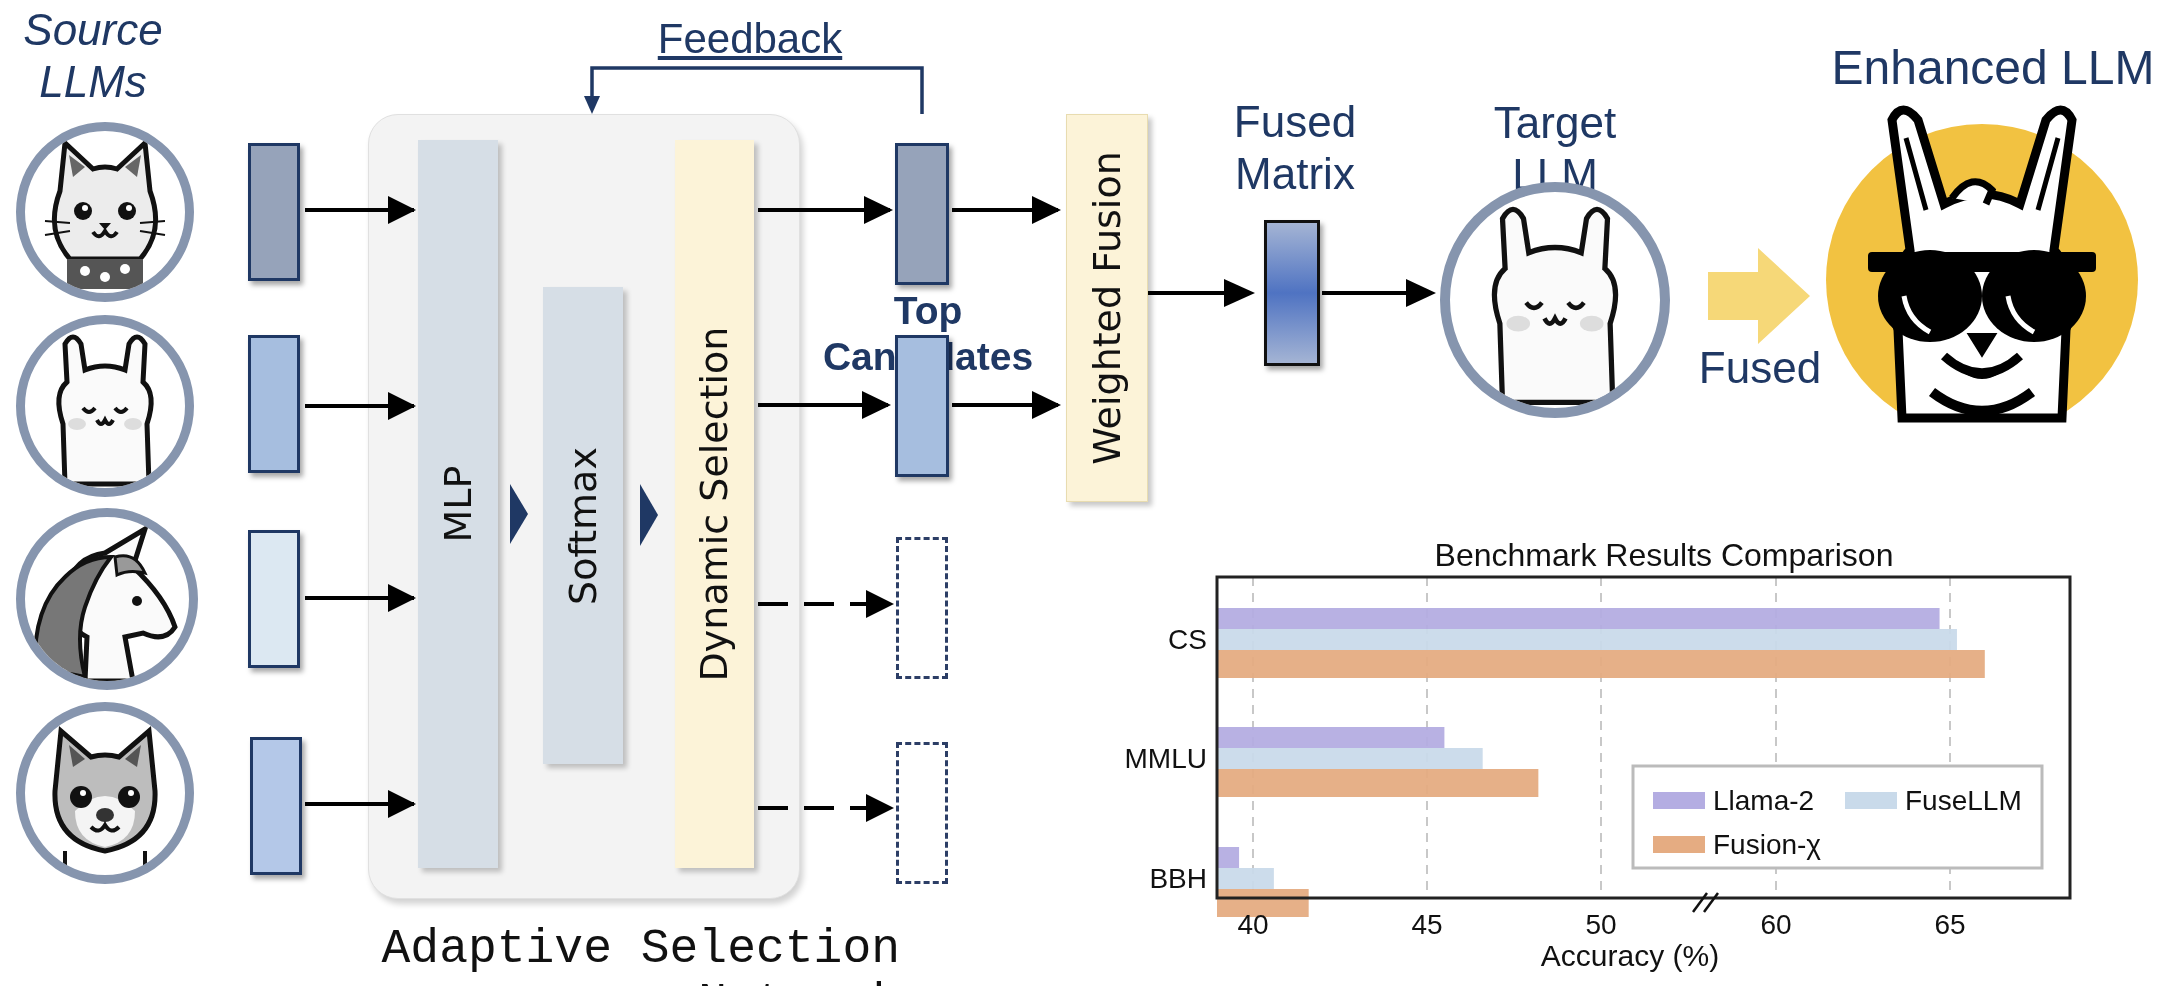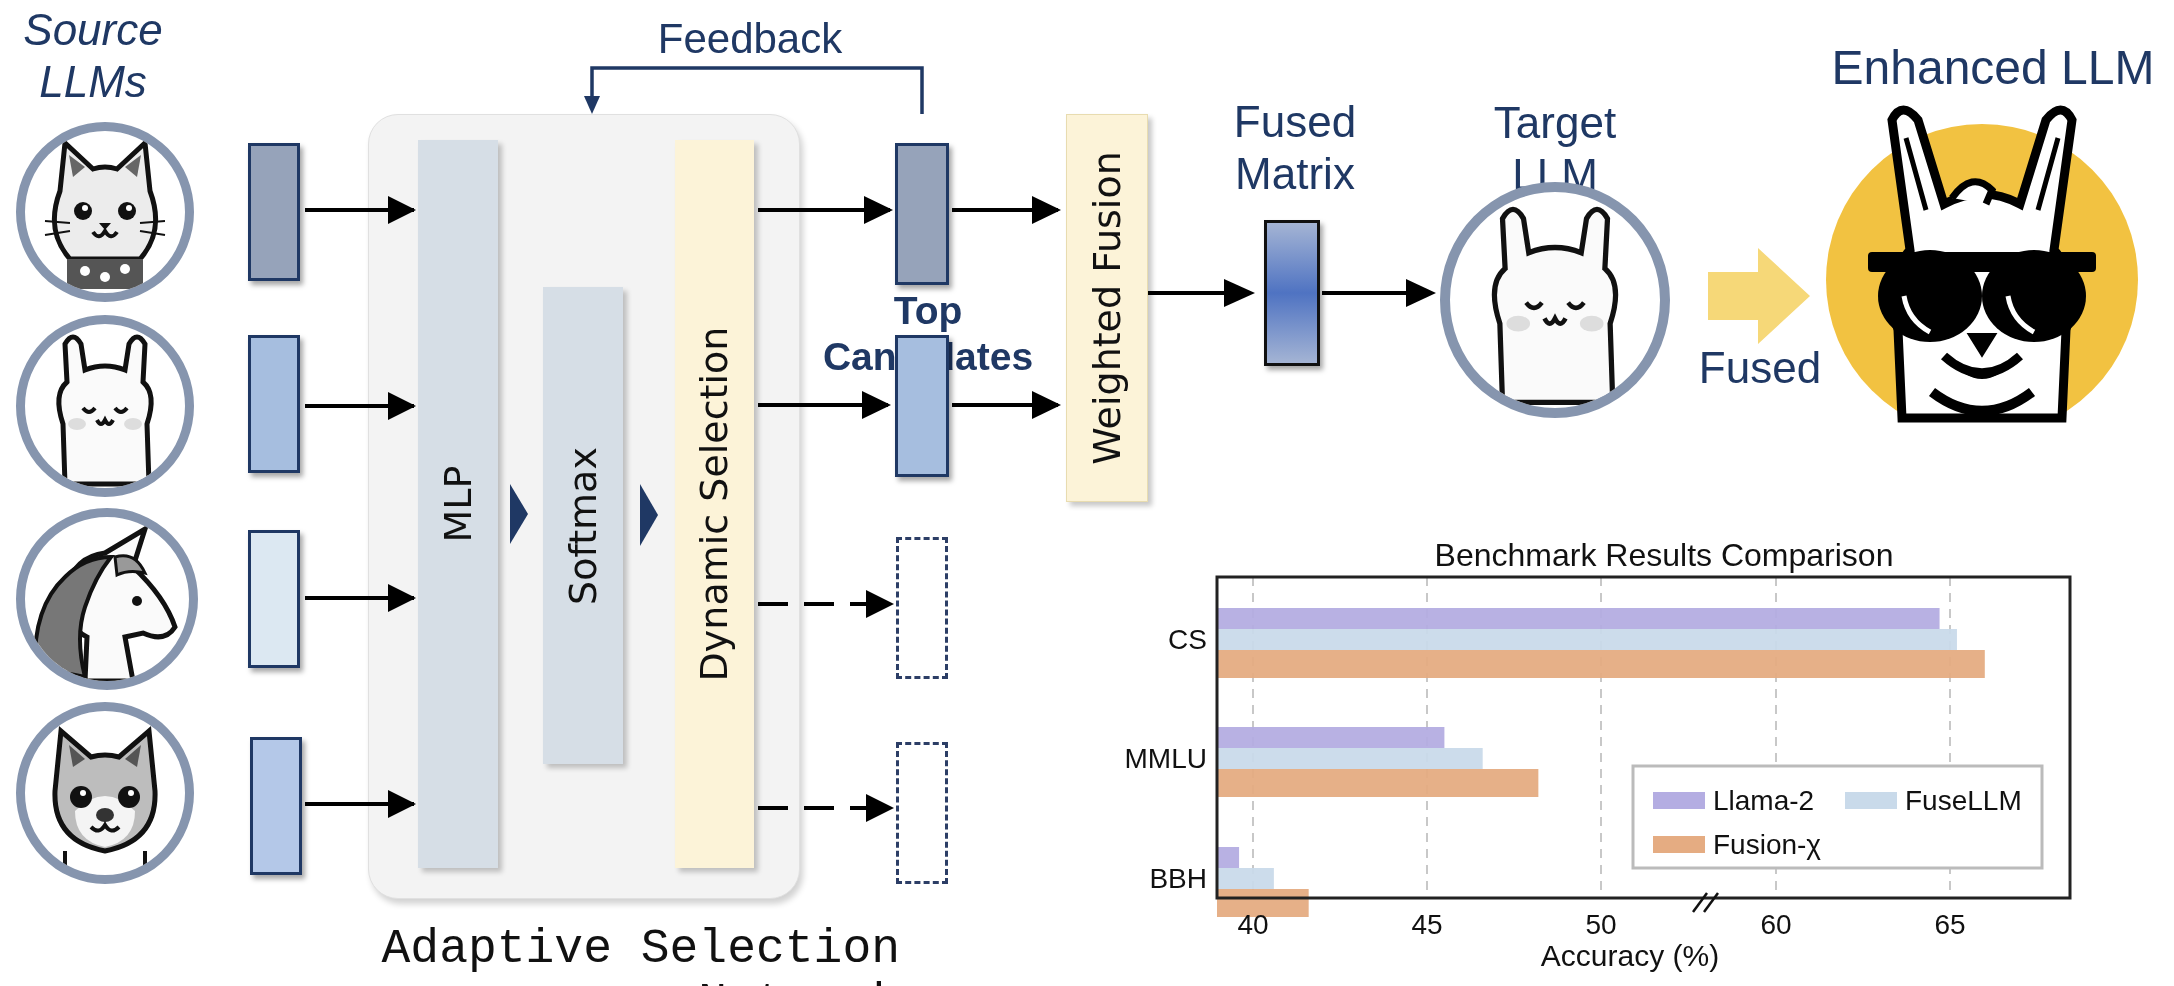--- a/index.html
+++ b/index.html
@@ -143,21 +143,21 @@
   <g>
     <polyline points="922,114 922,68 592,68 592,102" fill="none" stroke="#1f3864" stroke-width="3.5"></polyline>
     <polygon points="584,96 600,96 592,114" fill="#1f3864"></polygon>
   </g>
 
   <g>
     <polygon points="1708,272 1758,272 1758,248 1810,296 1758,344 1758,320 1708,320" fill="#f6d878"></polygon>
   </g>
 </svg>
 
-<div class="abs cap" style="left:640px; top:14px; width:220px; font-size:42px;">Feedback</div>
+<div class="abs cap" style="left:640px; top:14px; width:220px; font-size:42px;text-decoration:underline;">Feedback</div>
 
 <div class="vec" style="left:895px; top:143px; width:54px; height:142px; background:#96a3ba;"></div>
 <div class="abs cap" style="left:808px; top:288px; width:240px; font-size:39px;font-weight:bold;">Top Candidates</div>
 <div class="vec" style="left:895px; top:335px; width:54px; height:142px; background:#a6bedf;"></div>
 <div class="dash" style="left:896px; top:537px; height:142px;"></div>
 <div class="dash" style="left:896px; top:742px; height:142px;"></div>
 
 <div class="bar" style="left:1066px; top:114px; width:80px; height:386px; background:#fcf3d8; border:1px solid #e8dcb0;">
   <div class="vtext" style="font-size:38px;">Weighted Fusion</div>
 </div>

